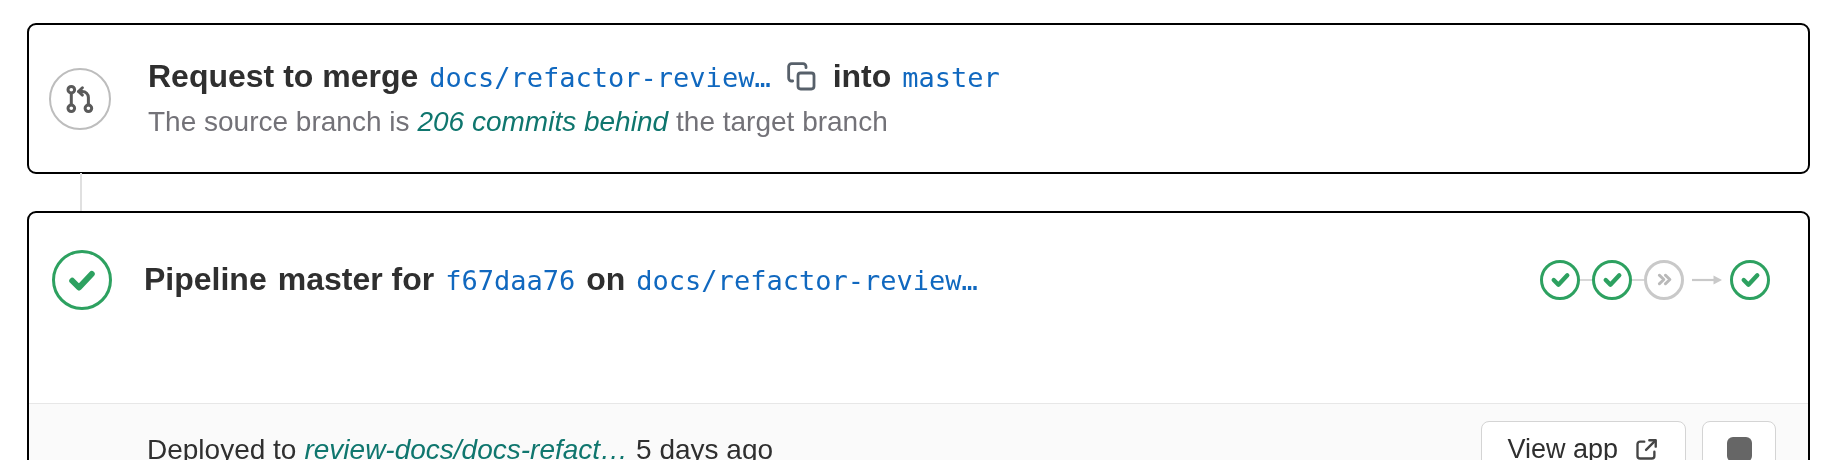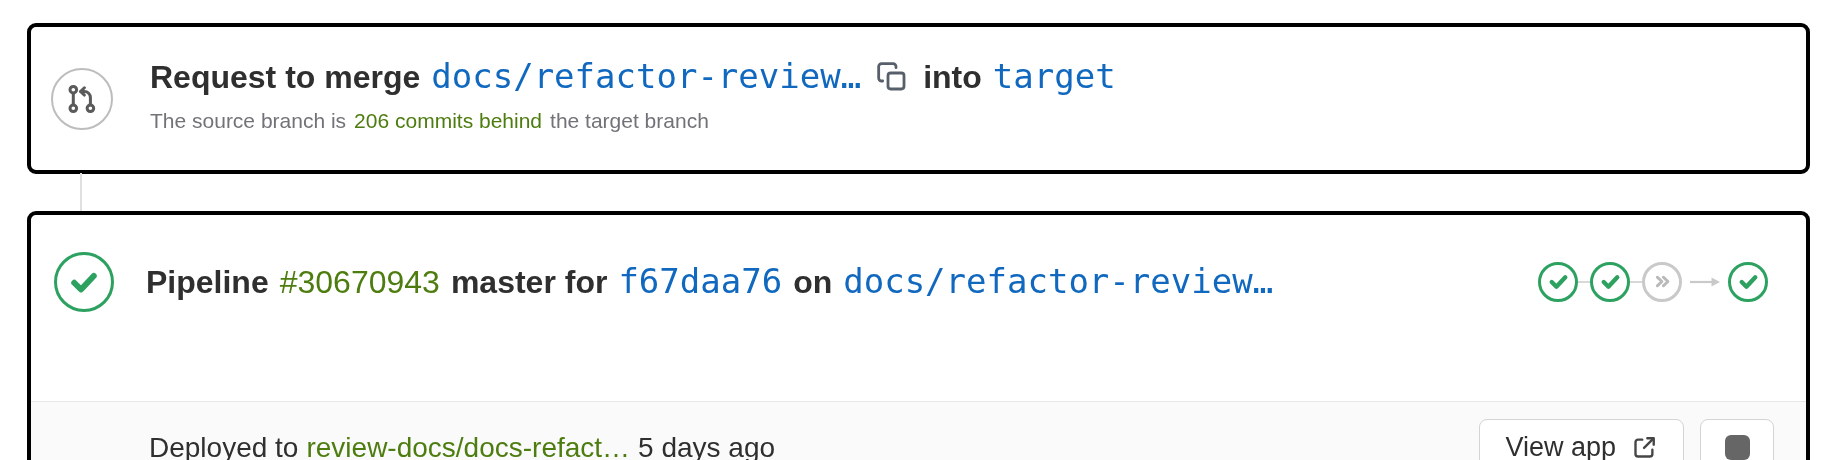--- a/index.html
+++ b/index.html
@@ -4,38 +4,38 @@
 <style>
   * { margin:0; padding:0; box-sizing:border-box; }
   html,body { background:#fff; }
   body {
     width:1832px; height:460px; position:relative;
     font-family:"Liberation Sans", sans-serif;
     -webkit-font-smoothing:antialiased;
   }
   .card {
     position:absolute; left:27px; width:1783px;
-    background:#fff; border:4px solid #000000; border-radius:9px;
+    background:#fff; border:2px solid #000000; border-radius:9px;
   }
   .top-card { top:23px; height:151px; display:flex; align-items:center; padding:0 32px 0 20px; }
   .cards-connector { position:absolute; left:80px; top:173px; width:2px; height:39px; background:#e0e0e0; }
   .bottom-card { top:211px; height:286px; }
 
   
   .mr-avatar {
     width:62px; height:62px; border:2px solid #bdbdbd; border-radius:50%;
     display:flex; align-items:center; justify-content:center; flex:none; margin-right:37px;
   }
   .header-text { display:flex; flex-direction:column; gap:8px; }
   .line { display:flex; align-items:baseline; gap:11px; font-size:32px; line-height:36px; white-space:nowrap; }
   .b { font-weight:700; color:#2f2f2f; }
-  .mono-link { font-family:"DejaVu Sans Mono", monospace; font-size:34px; color:#1068bf; cursor:pointer; }
+  .mono-link { font-family:"DejaVu Sans Mono", monospace; font-size:27px; color:#1068bf; cursor:pointer; }
   .copy-btn { align-self:center; display:flex; cursor:pointer; margin:0 4px; }
-  .subtitle { color:#737278; gap:8px; font-size:21px; }
-  .plain-link { color:#4d7c0f; cursor:pointer; }
+  .subtitle { color:#737278; gap:8px; font-size:28px; }
+  .plain-link { color:#0f766e; cursor:pointer;font-style:italic; }
 
   .header-buttons { margin-left:auto; display:flex; align-items:center; gap:27px; }
   .btn {
     height:64px; background:#fff; border:1px solid #d4d4d4; border-radius:8px;
     display:flex; align-items:center; justify-content:center;
     font-size:29px; color:#2f2f2f; padding:0 36px; cursor:pointer; white-space:nowrap;
     font-family:"Liberation Sans", sans-serif;
   }
   .btn-download { padding:0 22px; gap:17px; }
 
@@ -85,21 +85,21 @@
     <div class="line">
       <span class="b">Request to merge</span>
       <span class="mono-link">docs/refactor-review…</span>
       <span class="copy-btn">
         <svg width="32" height="32" viewBox="0 0 24 24" fill="none" stroke="#57606a" stroke-width="2.1" stroke-linecap="round" stroke-linejoin="round">
           <rect x="9" y="9" width="12" height="12" rx="2"></rect>
           <path d="M5 15 H4.2 A2.2 2.2 0 0 1 2 12.8 V4.2 A2.2 2.2 0 0 1 4.2 2 h8.6 A2.2 2.2 0 0 1 15 4.2 V5"></path>
         </svg>
       </span>
       <span class="b">into</span>
-      <span class="mono-link">target</span>
+      <span class="mono-link">master</span>
     </div>
     <div class="line subtitle">
       <span>The source branch is</span>
       <span class="plain-link">206 commits behind</span>
       <span>the target branch</span>
     </div>
   </div>
 
 </div>
 
@@ -109,21 +109,20 @@
 
   <div class="pipeline-row">
     <div class="status-circle">
       <svg width="36" height="36" viewBox="0 0 24 24" fill="none" stroke="#2da160" stroke-width="4" stroke-linecap="round" stroke-linejoin="round">
         <polyline points="5.5,12.5 10,17 18.5,8"></polyline>
       </svg>
     </div>
 
     <div class="line">
       <span class="b">Pipeline</span>
-      <span class="plain-link">#30670943</span>
       <span class="b">master for</span>
       <span class="mono-link">f67daa76</span>
       <span class="b">on</span>
       <span class="mono-link">docs/refactor-review…</span>
     </div>
 
     <div class="mini-graph">
         <span class="mini-stage">
           <svg width="25" height="25" viewBox="0 0 24 24" fill="none" stroke="#2da160" stroke-width="4.2" stroke-linecap="round" stroke-linejoin="round">
             <polyline points="5.5,12.5 10,17 18.5,8"></polyline>

